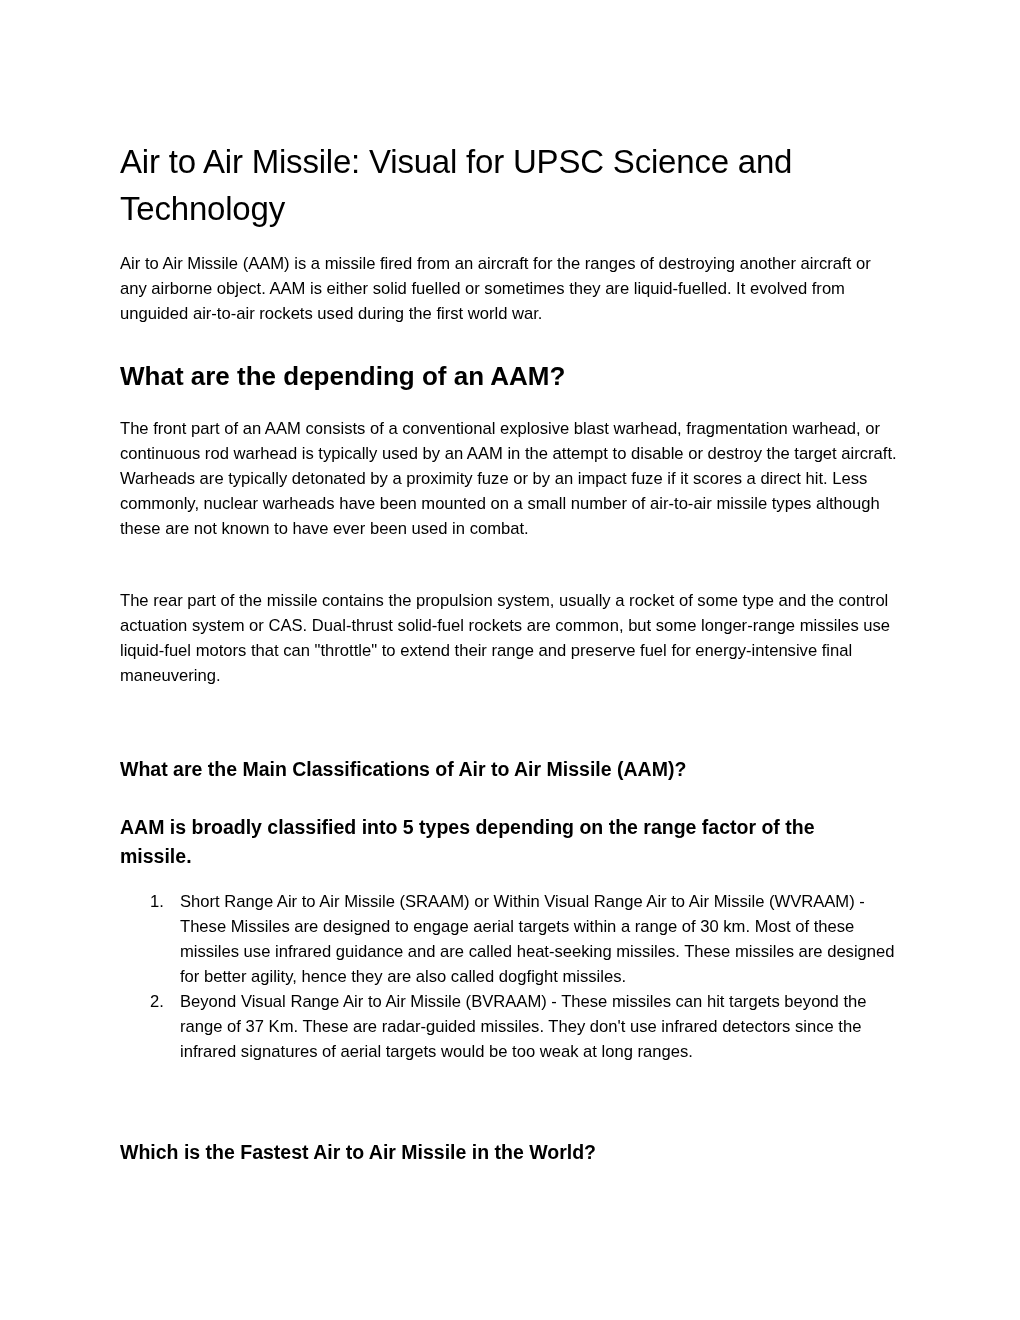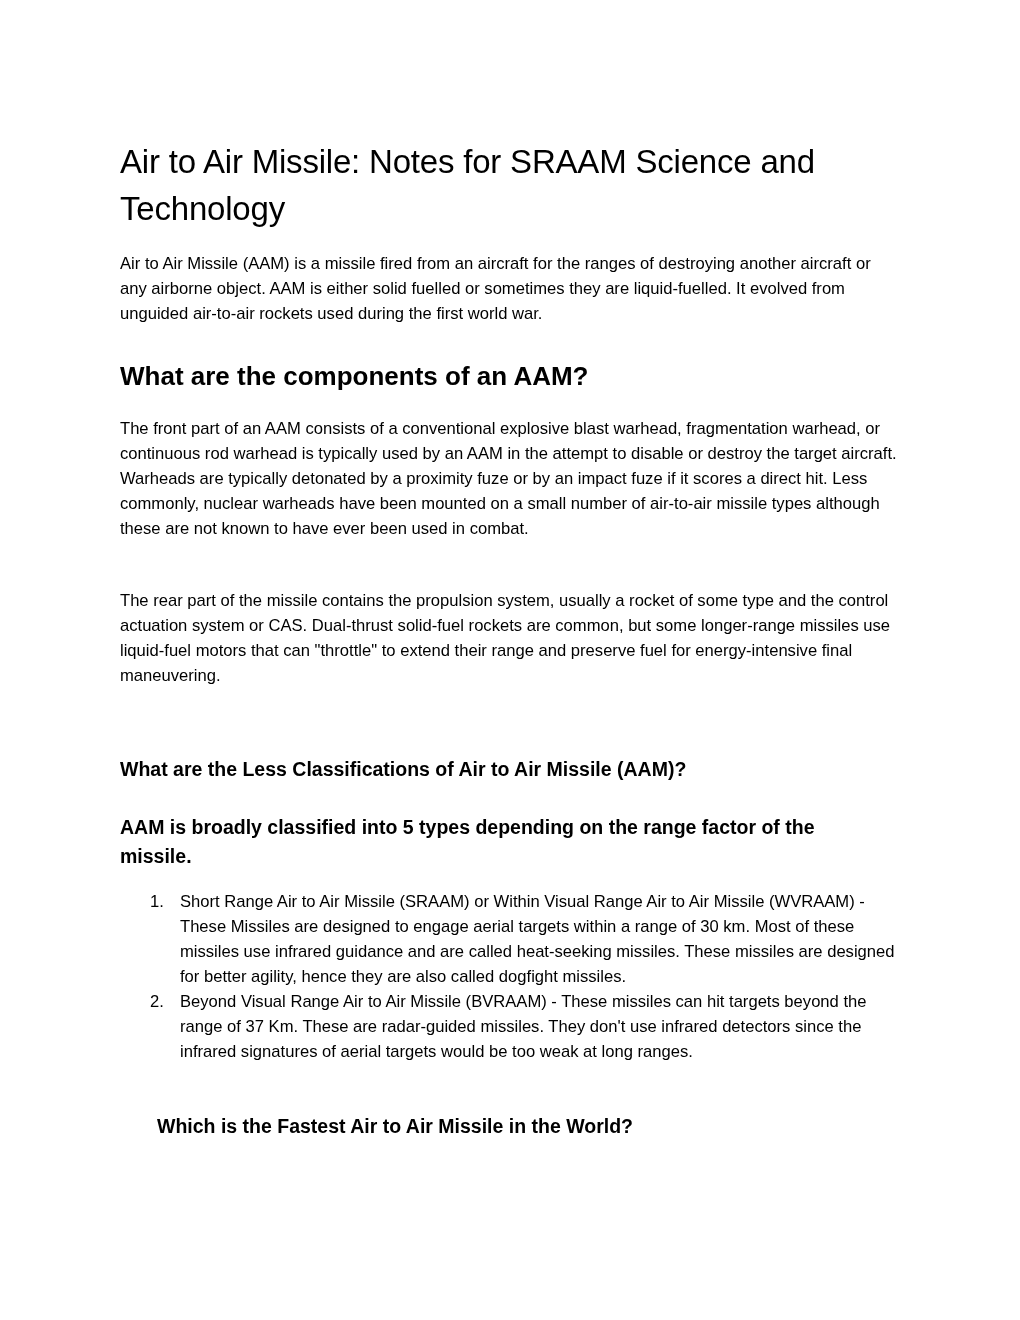--- a/index.html
+++ b/index.html
@@ -76,40 +76,40 @@
       position: absolute;
       left: 30px;
       top: 0;
     }
   </style>
 </head>
 <body>
 
 <div class="page">
 
-  <h1 class="title">Air to Air Missile: Notes for SRAAM Science and Technology</h1>
+  <h1 class="title">Air to Air Missile: Visual for UPSC Science and Technology</h1>
 
   <p class="p" style="top:251px;">Air to Air Missile (AAM) is a missile fired from an aircraft for the ranges of destroying another aircraft or any airborne object. AAM is either solid fuelled or sometimes they are liquid-fuelled.  It evolved from unguided air-to-air rockets used during the first world war.</p>
 
-  <h2 class="h2" style="top:359px;">What are the components of an AAM?</h2>
+  <h2 class="h2" style="top:359px;">What are the depending of an AAM?</h2>
 
   <p class="p" style="top:416px;">The front part of an AAM consists of a conventional explosive blast warhead, fragmentation warhead, or continuous rod warhead is typically used by an AAM in the attempt to disable or destroy the target aircraft. Warheads are typically detonated by a proximity fuze or by an impact fuze if it scores a direct hit. Less commonly, nuclear warheads have been mounted on a small number of air-to-air missile types although these are not known to have ever been used in combat.</p>
 
   <p class="p" style="top:588px;">The rear part of the missile contains the propulsion system, usually a rocket of some type and the control actuation system or CAS. Dual-thrust solid-fuel rockets are common, but some longer-range missiles use liquid-fuel motors that can "throttle" to extend their range and preserve fuel for energy-intensive final maneuvering.</p>
 
-  <h3 class="h3" style="top:755px;">What are the Less Classifications of Air to Air Missile (AAM)?</h3>
+  <h3 class="h3" style="top:755px;">What are the Main Classifications of Air to Air Missile (AAM)?</h3>
 
   <h3 class="h3" style="top:813px;">AAM is broadly classified into 5 types depending on the range factor of the missile.</h3>
 
   <ol class="ol" style="top:889px;">
     <li class="li">
       <span class="num">1.</span>
       <span>Short Range Air to Air Missile (SRAAM) or Within Visual Range Air to Air Missile (WVRAAM) - These Missiles are designed to engage aerial targets within a range of 30 km. Most of these missiles use infrared guidance and are called heat-seeking missiles. These missiles are designed for better agility, hence they are also called dogfight missiles.</span>
     </li>
     <li class="li">
       <span class="num">2.</span>
       <span>Beyond Visual Range Air to Air Missile (BVRAAM) - These missiles can hit targets beyond the range of 37 Km. These are radar-guided missiles. They don't use infrared detectors since the infrared signatures of aerial targets would be too weak at long ranges.</span>
     </li>
   </ol>
 
-  <h3 class="h3" style="top:1112px;margin-left:37px;">Which is the Fastest Air to Air Missile in the World?</h3>
+  <h3 class="h3" style="top:1138px;">Which is the Fastest Air to Air Missile in the World?</h3>
 
 </div>
 
 </body></html>

